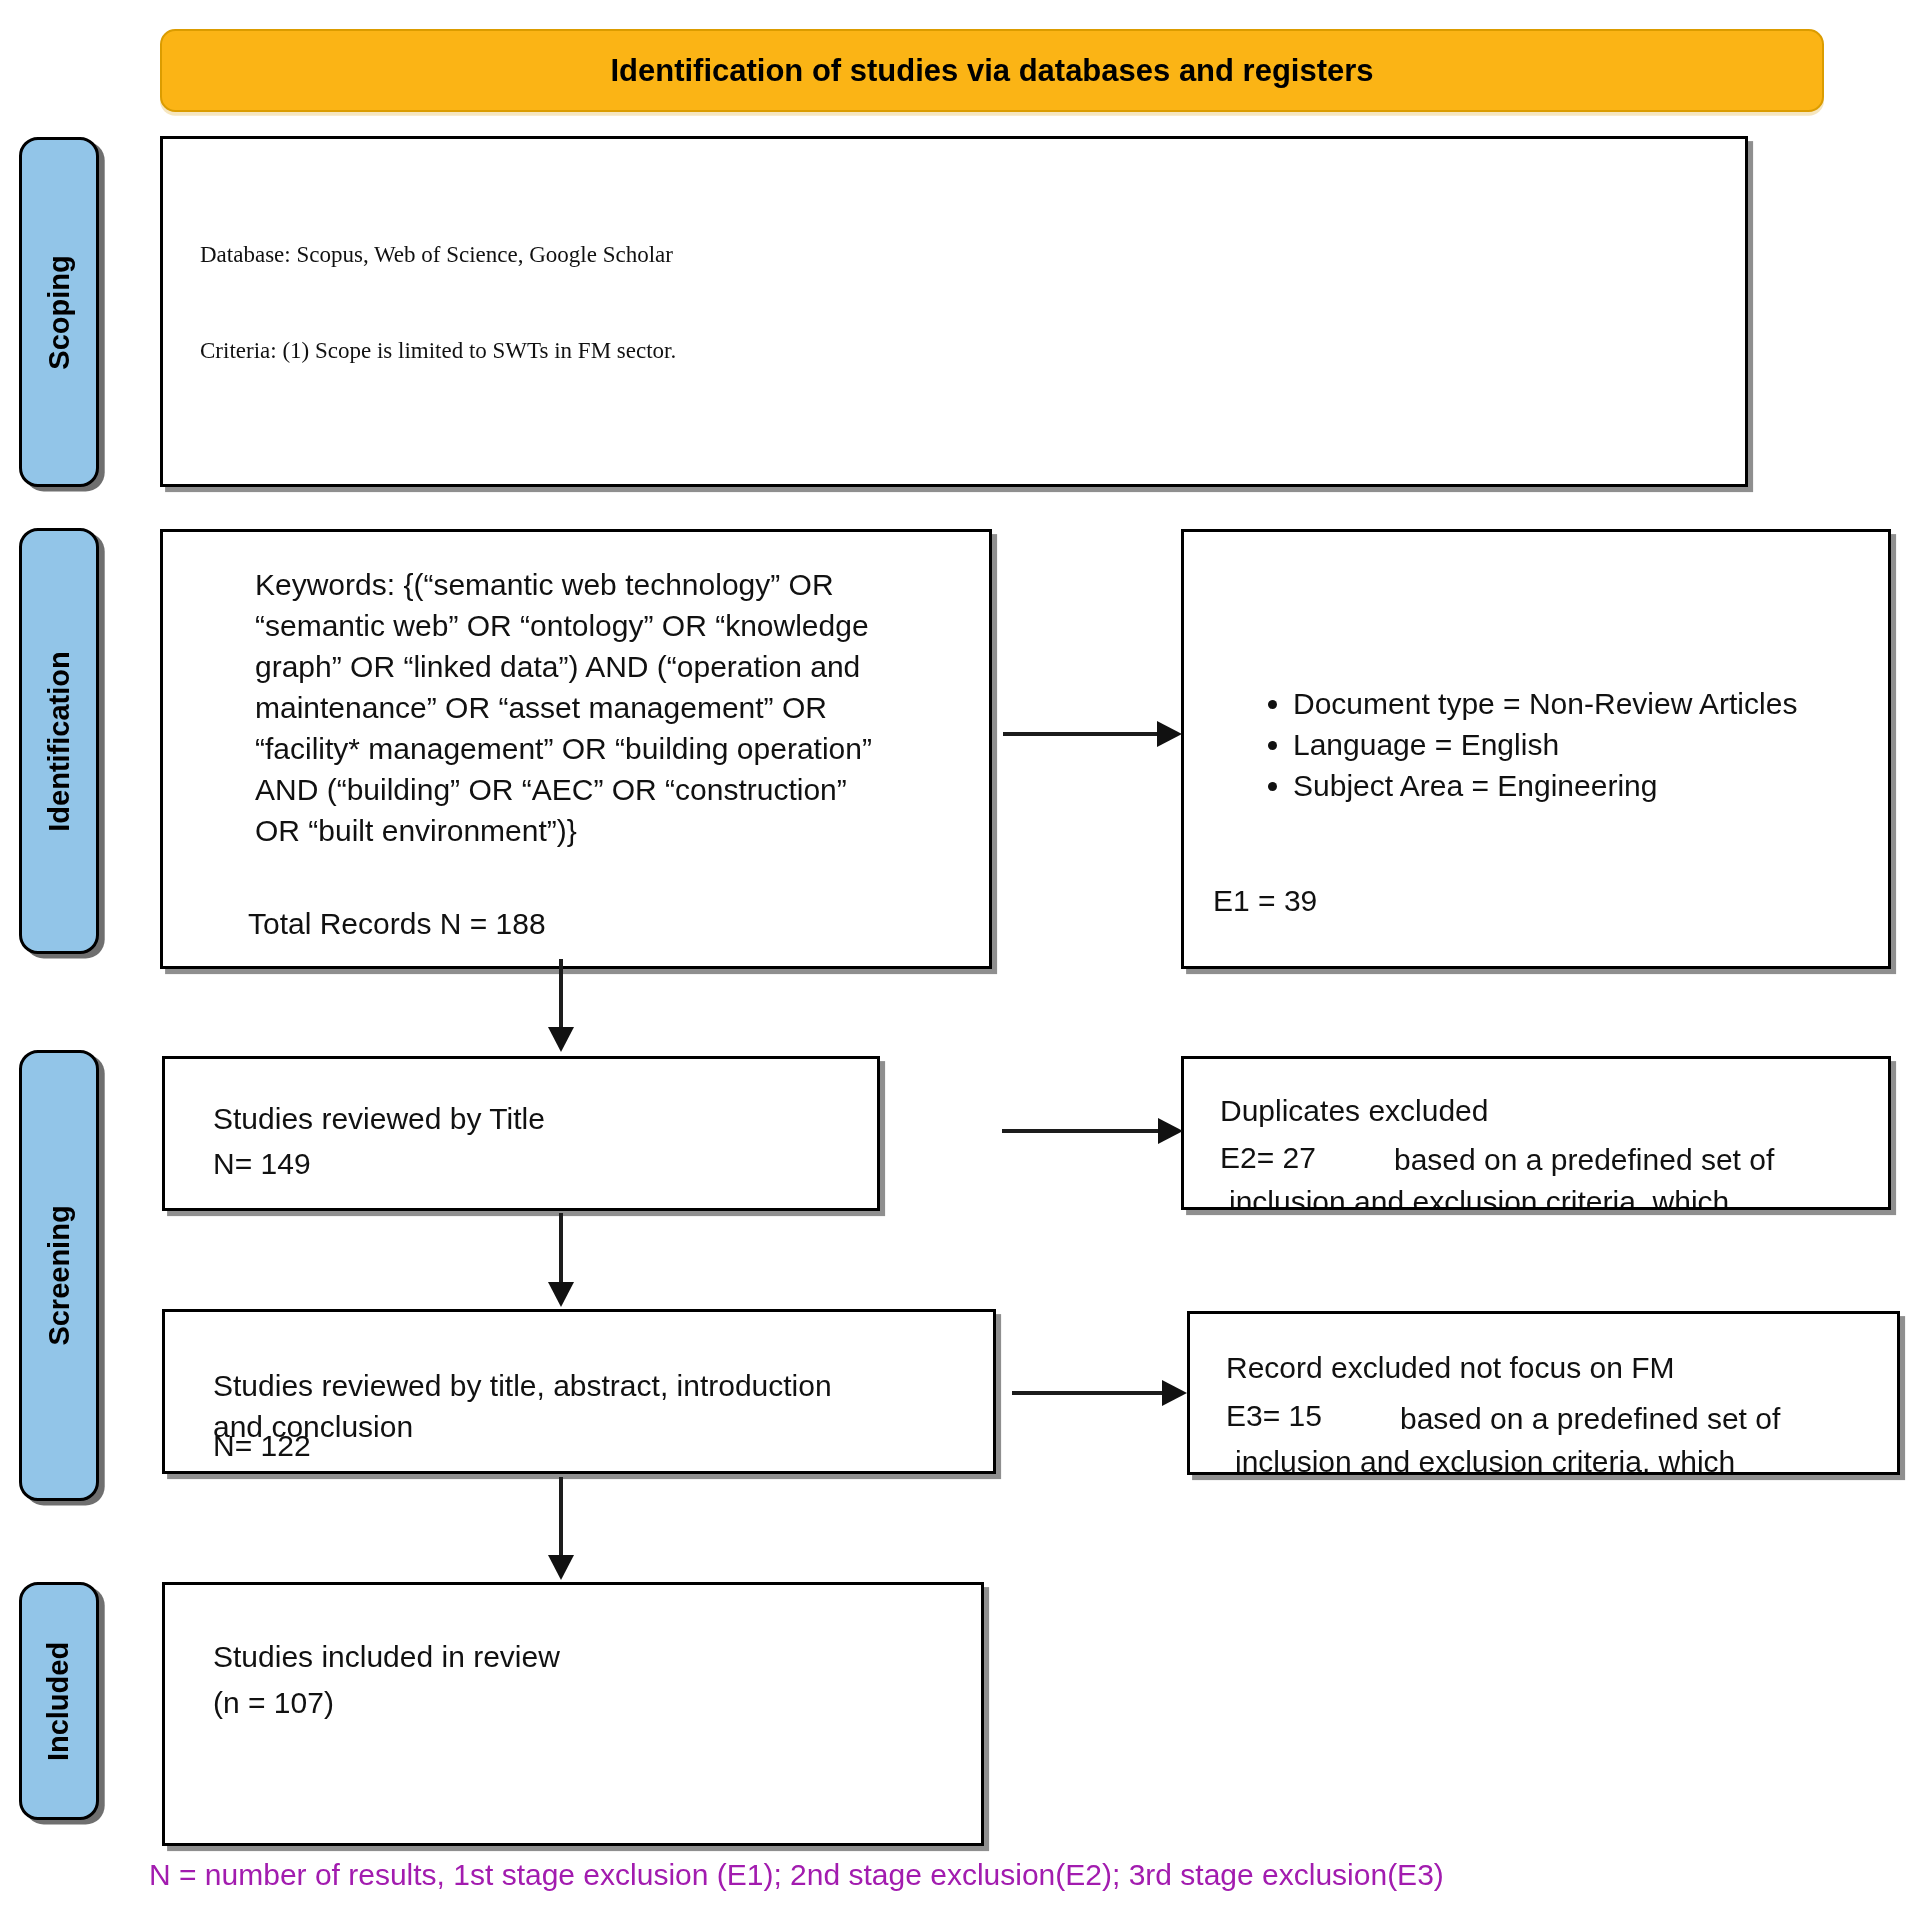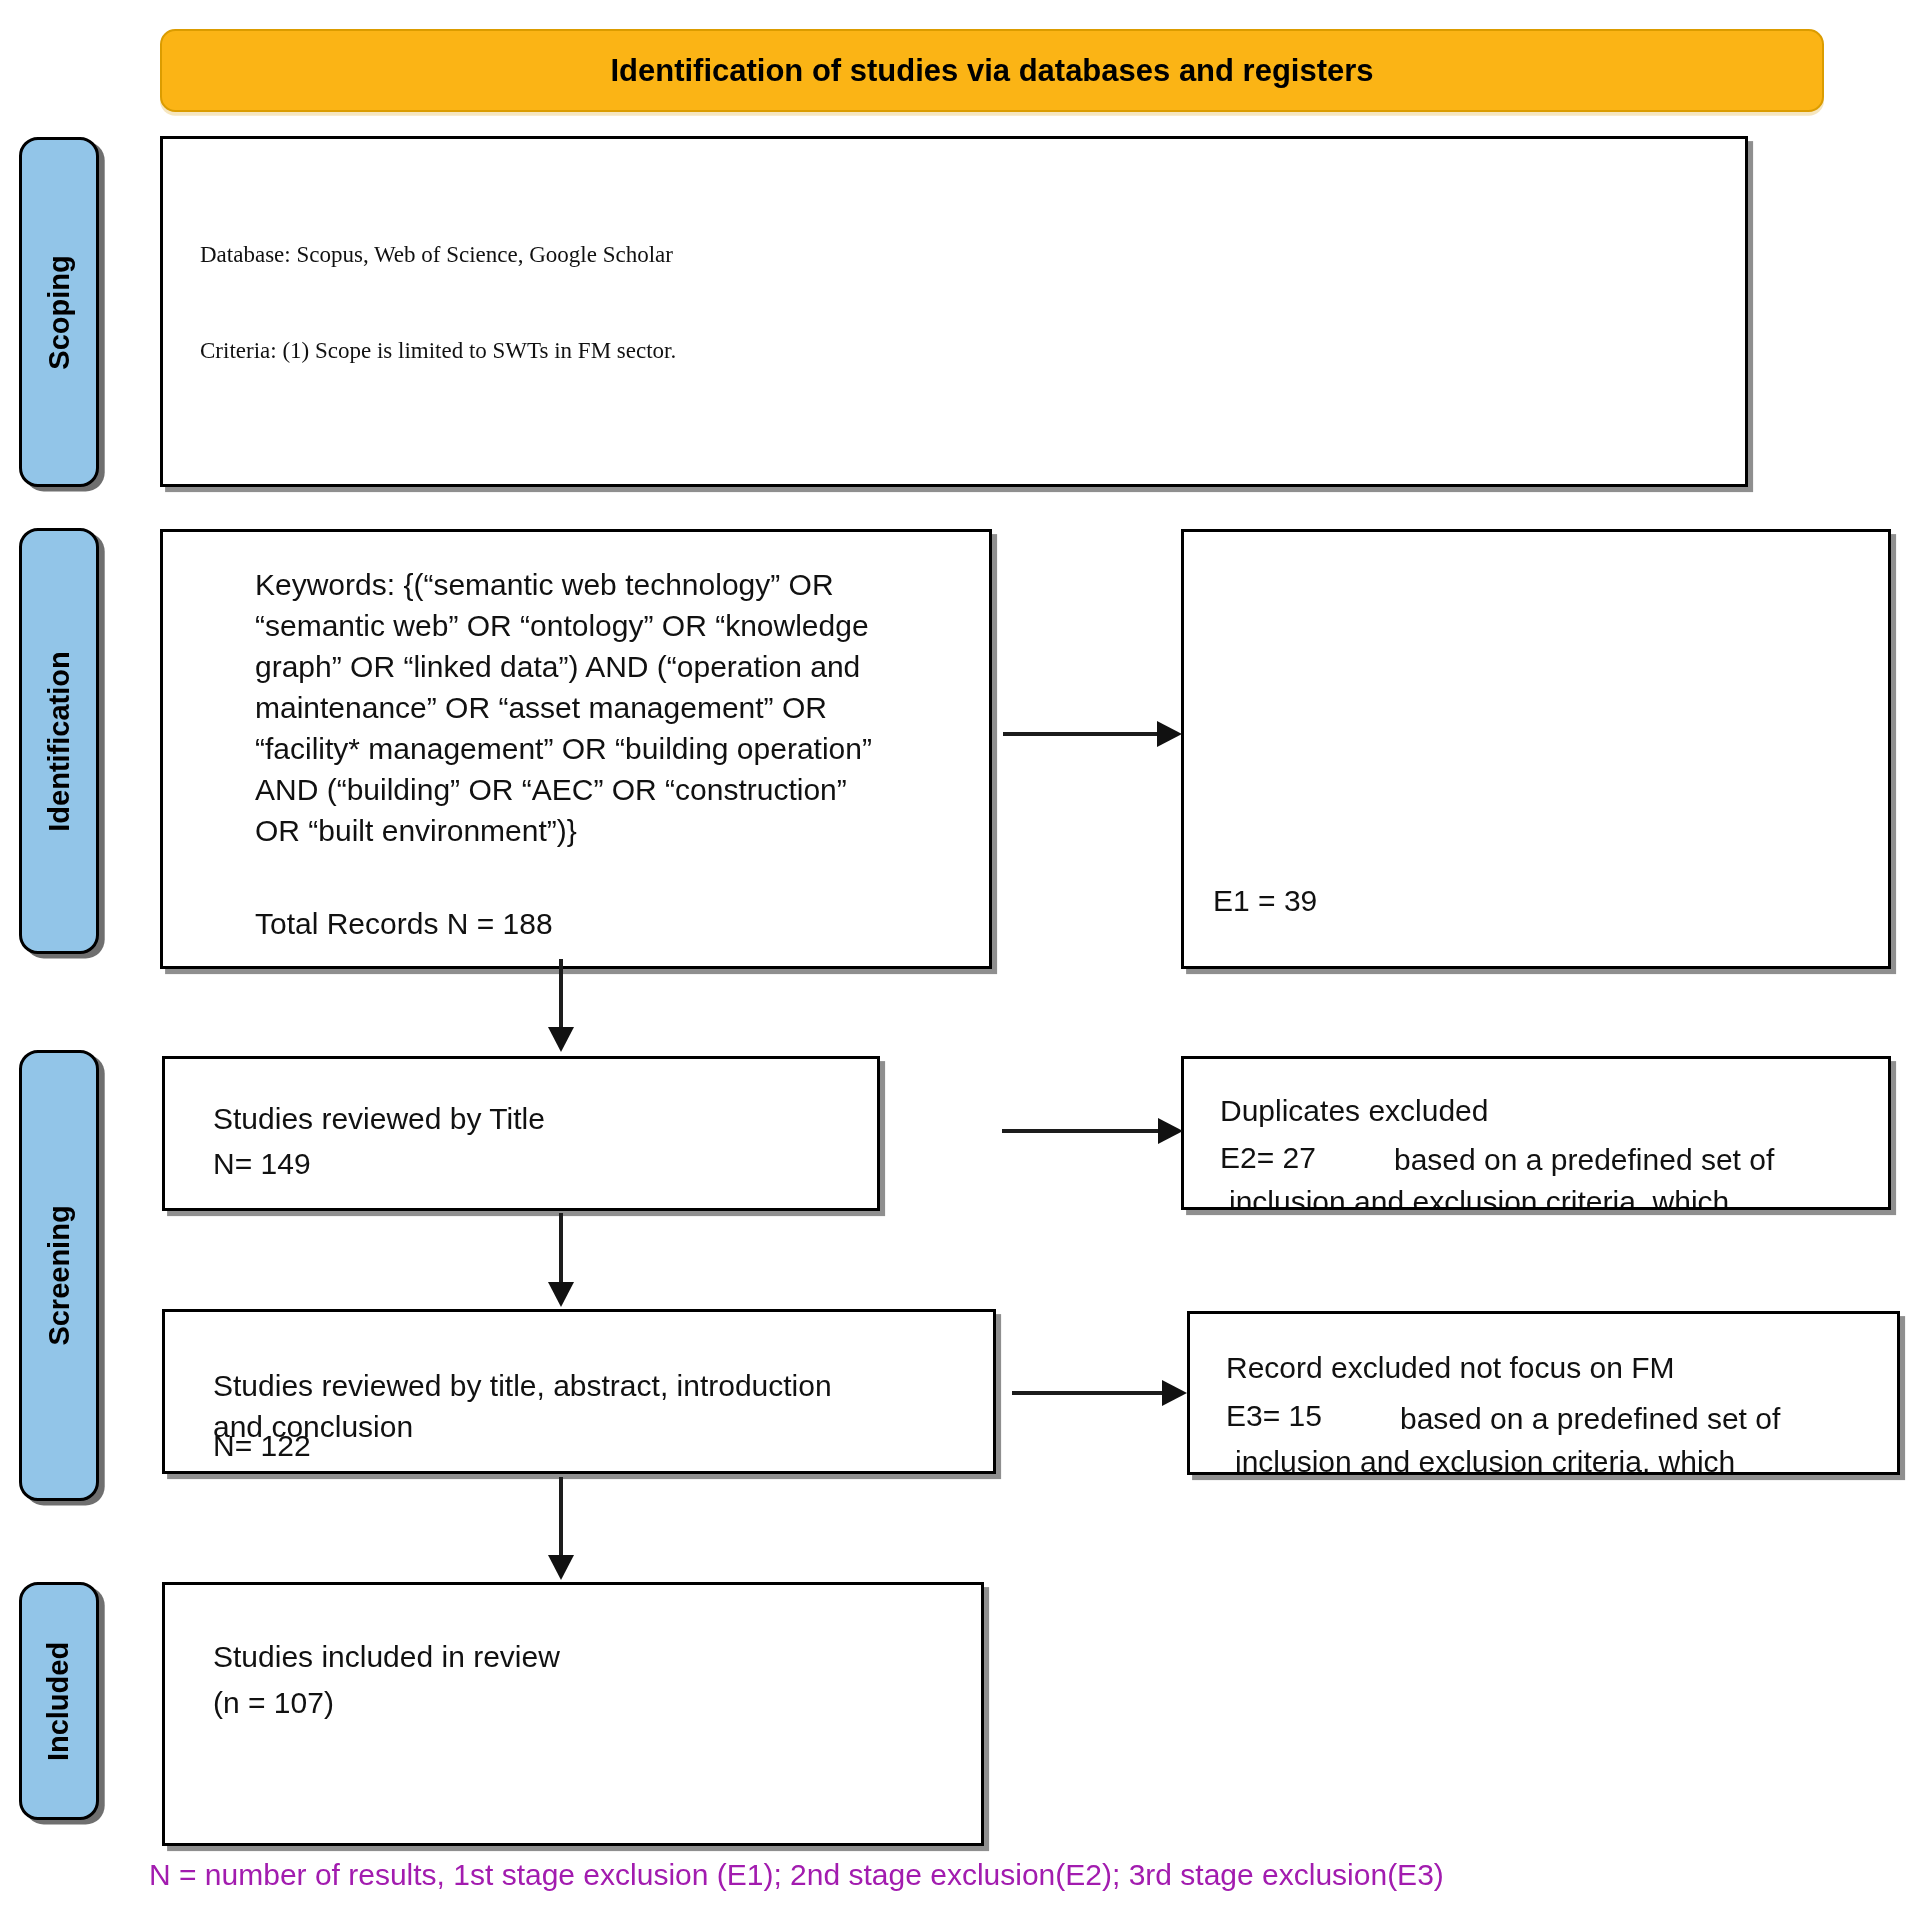--- a/index.html
+++ b/index.html
@@ -93,24 +93,29 @@
 </div>
 
 <div class="wbox keywords-box">
   <span class="txt" style="left:92px;top:32px;width:712px;">Keywords: {(“semantic web technology” OR
 “semantic web” OR “ontology” OR “knowledge
 graph” OR “linked data”) AND (“operation and
 maintenance” OR “asset management” OR
 “facility* management” OR “building operation”
 AND (“building” OR “AEC” OR “construction”
 OR “built environment”)}</span>
-  <span class="txt" style="left:92px;top:371px;">Total Records N = 188</span>
+  <span class="txt" style="left:85px;top:371px;">Total Records N = 188</span>
 </div>
 
 <div class="wbox e1-box">
+  <ul>
+    <li>Document type = Non-Review Articles</li>
+    <li>Language = English</li>
+    <li>Subject Area = Engineering</li>
+  </ul>
   <span class="txt" style="left:29px;top:348px;">E1 = 39</span>
 </div>
 
 <div class="wbox title-box">
   <span class="txt" style="left:48px;top:39px;">Studies reviewed by Title</span>
   <span class="txt" style="left:48px;top:84px;">N= 149</span>
 </div>
 
 <div class="wbox e2-box">
   <span class="txt" style="left:36px;top:30.5px;">Duplicates excluded</span>

